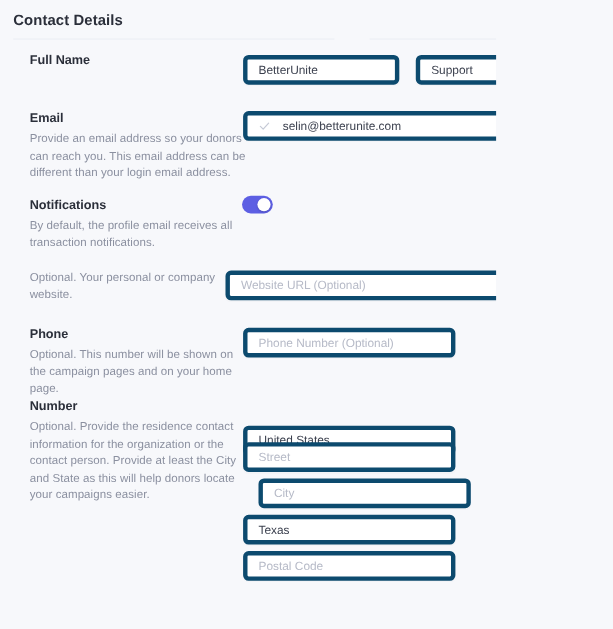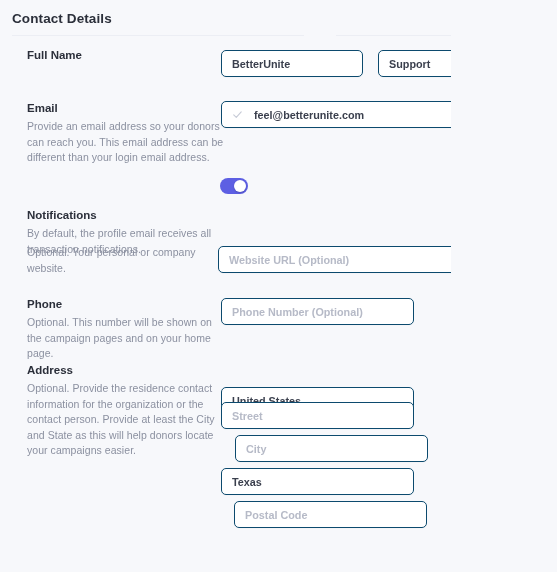--- a/index.html
+++ b/index.html
@@ -58,29 +58,28 @@
     color: #8b90a0;
     line-height: 15.5px;
     letter-spacing: 0.05px;
   }
 
   
   .input {
     position: absolute;
     height: 27px;
     background: #ffffff;
-    border: 1px solid #0c4a6e;
+    border: 4px solid #0c4a6e;
     border-radius: 5px;
     display: flex;
     align-items: center;
     padding: 0 10px;
     font-size: 10.8px;
     color: #3a3f4d;
     box-shadow: 0 1px 1px rgba(30,35,60,0.02);
-    font-weight: bold;
   }
   .input.placeholder { color: #b6bac7; }
   .input .check-icon {
     display: inline-flex;
     width: 13px;
     margin-right: 9px;
     color: #c6cad6;
     flex: 0 0 auto;
   }
 
@@ -138,55 +137,55 @@
     <div class="label-col" style="top:0;">
       <div class="field-label">Email</div>
       <div class="field-desc">Provide an email address so your donors can reach you. This email address can be different than your login email address.</div>
     </div>
     <div class="input" style="left:221px; top:0px; width:299px;">
       <span class="check-icon">
         <svg width="11" height="11" viewBox="0 0 16 16" fill="none" aria-hidden="true">
           <path d="M2.5 8.6 L6.2 12.2 L13.4 4.2" stroke="currentColor" stroke-width="1.6" stroke-linecap="round" stroke-linejoin="round"></path>
         </svg>
       </span>
-      <span>feel@betterunite.com</span>
+      <span>selin@betterunite.com</span>
     </div>
   </div>
 
   <div class="row" style="top:180px;">
-    <div class="label-col" style="top:0;margin-top:28px;">
+    <div class="label-col" style="top:0;">
       <div class="field-label">Notifications</div>
       <div class="field-desc">By default, the profile email receives all transaction notifications.</div>
     </div>
     <div class="toggle" style="left:220px; top:-2px;">
       <span class="toggle-knob"></span>
     </div>
   </div>
 
   <div class="row" style="top:245px;">
     <div class="label-col" style="top:0;">
       <div class="field-desc">Optional. Your personal or company website.</div>
     </div>
-    <div class="input placeholder" style="left:218px; top:1px; width:299px;text-align:center;">Website URL (Optional)</div>
+    <div class="input placeholder" style="left:205px; top:1px; width:299px;text-align:center;">Website URL (Optional)</div>
   </div>
 
   <div class="row" style="top:297px;">
     <div class="label-col" style="top:0;">
       <div class="field-label">Phone</div>
       <div class="field-desc">Optional. This number will be shown on the campaign pages and on your home page.</div>
     </div>
     <div class="input placeholder" style="left:221px; top:1px; width:193px;">Phone Number (Optional)</div>
   </div>
 
   <div class="row" style="top:363px;">
     <div class="label-col" style="top:0;">
-      <div class="field-label">Address</div>
+      <div class="field-label">Number</div>
       <div class="field-desc">Optional. Provide the residence contact information for the organization or the contact person. Provide at least the City and State as this will help donors locate your campaigns easier.</div>
     </div>
     <div class="input" style="left:221px; top:24px; width:193px;">United States</div>
     <div class="input placeholder" style="left:221px; top:39px; width:193px;">Street</div>
     <div class="input placeholder" style="left:235px; top:72px; width:193px;">City</div>
     <div class="input" style="left:221px; top:105px; width:193px;">Texas</div>
-    <div class="input placeholder" style="left:234px; top:138px; width:193px;">Postal Code</div>
+    <div class="input placeholder" style="left:221px; top:138px; width:193px;">Postal Code</div>
   </div>
 
 
 </div>
 
 </body></html>

